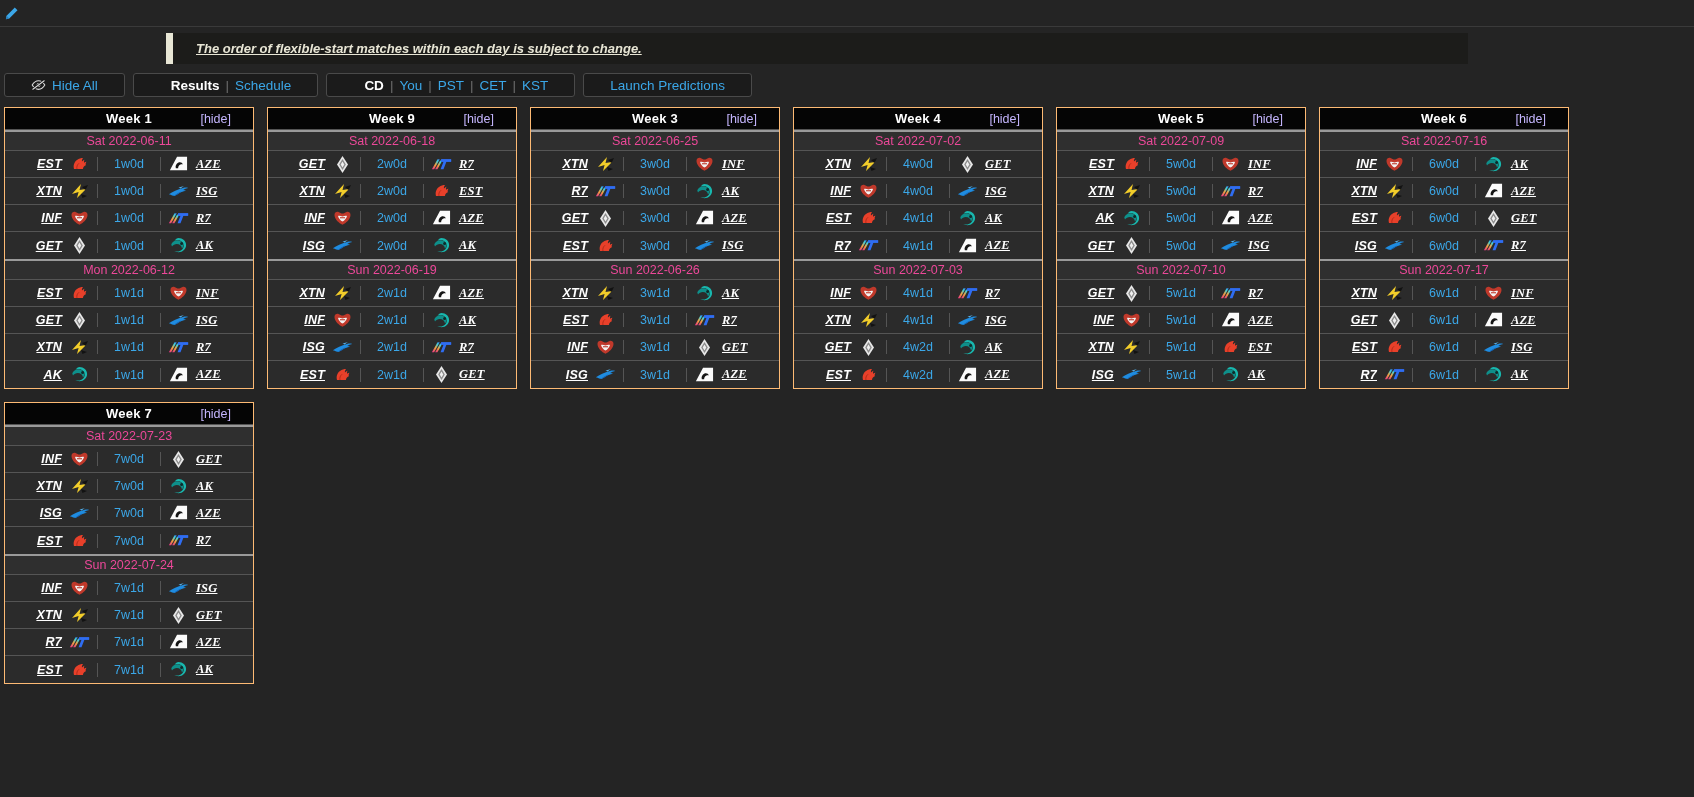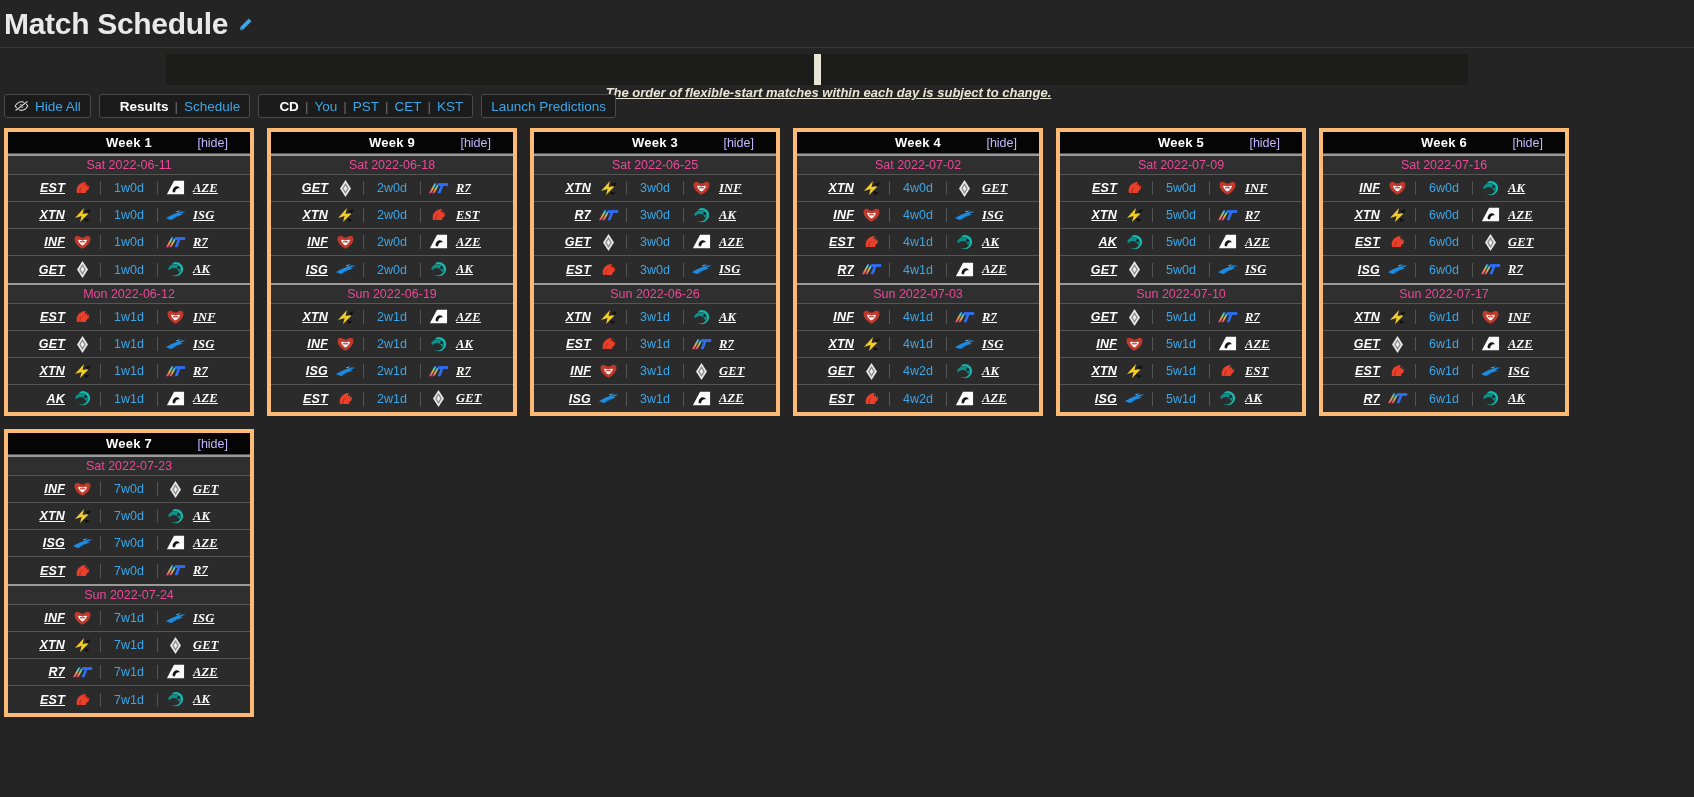--- a/index.html
+++ b/index.html
@@ -27,60 +27,60 @@
     height: 1px; background: #3a3a3a; margin: 5px 0 0 0; width: 100%;
   }
 
   
   .notice-wrap { padding: 6px 0 0 0; display:flex; }
   .notice {
     margin-left: 166px;
     background: #1c1c1a;
     height: 31px;
     width: 1302px;
-    display: flex; align-items: center; flex-direction: column;
+    display: flex; align-items: center;
   }
   .notice-bar { width: 7px; height: 31px; background: #e8e6d5; flex: none; }
   .notice-text {
     font-style: italic; font-weight: 700; font-size: 13px;
     color: #e8e6d5; text-decoration: underline;
     padding-left: 23px; white-space: nowrap;
   }
 
   
   .toolbar {
     display: flex; gap: 8px; align-items: stretch;
     padding: 9px 0 0 4px;
   }
   .tbtn {
     background: #1b1b1b;
     border: 1px solid #4a4a4a;
     border-radius: 3px;
     height: 24px;
     display: flex; align-items: center;
-    padding: 0 9px;
+    padding: 0 26px;
     font-size: 13.5px;
     white-space: nowrap;
   }
   .tbtn .lnk { color: #3ba7e8; cursor: pointer; }
   .tbtn .sel { color: #ffffff; font-weight: 700; margin-left: 11px; }
   .tbtn .sep { color: #6d6d6d; padding: 0 6px; }
   .eye-icon { display:inline-flex; margin-right: 6px; color:#dcdcdc; }
 
   
   .weeks {
     display: flex; flex-wrap: wrap;
     gap: 13px 13px;
     padding: 10px 0 0 4px;
     align-content: flex-start;
   }
   .week {
     width: 250px;
     background: #2b2b2b;
-    border: 4px solid #fdba74;
+    border: 1px solid #fdba74;
     flex: none;
   }
   .week-head {
     background: #050505;
     height: 22px;
     display: flex; align-items: center; justify-content: center;
     position: relative;
     border-bottom: 1px solid #555;
   }
   .week-title { font-size: 13px; font-weight: 700; color:#ffffff; letter-spacing:0.2px; }
@@ -127,21 +127,20 @@
     font-size: 12.5px; color: #3ba7e8;
     cursor: pointer;
   }
 </style>
 </head>
 <body>
 
 <div class="page">
 
   <div class="page-head">
-    <span class="page-title">Match Schedule</span>
     <span class="edit-icon">
       <svg width="15" height="15" viewBox="0 0 16 16">
           <path d="M11.5 1.6 L14.4 4.5 L5.6 13.3 L2 14 L2.7 10.4 Z" fill="#3ba7e8"></path>
           <path d="M2.7 10.4 L5.6 13.3 L2 14 Z" fill="#2a7fbb"></path>
         </svg>
     </span>
   </div>
   <div class="title-rule"></div>
 
   <div class="notice-wrap">

